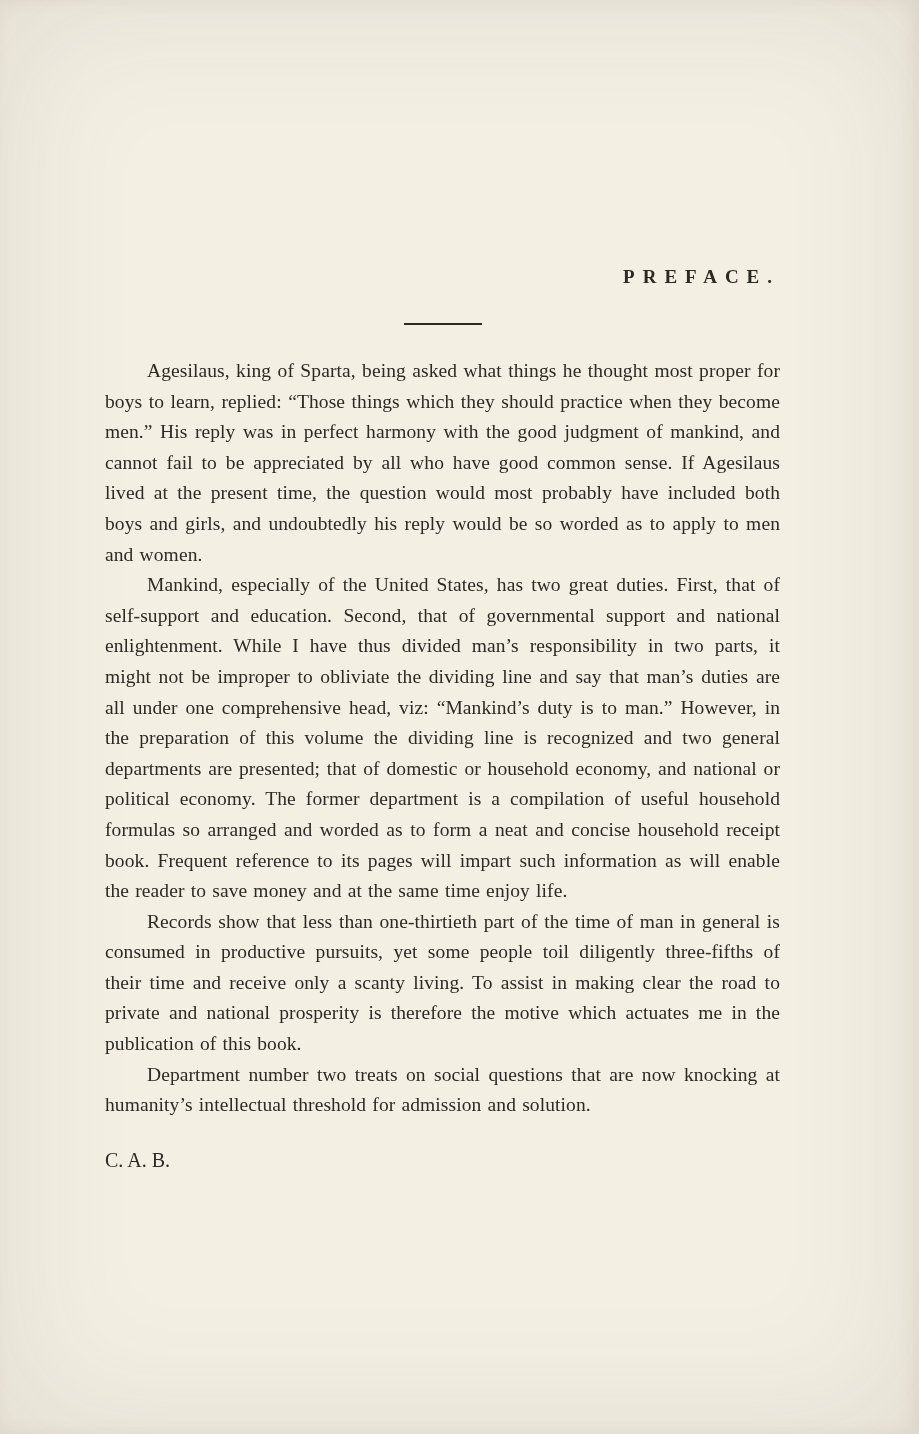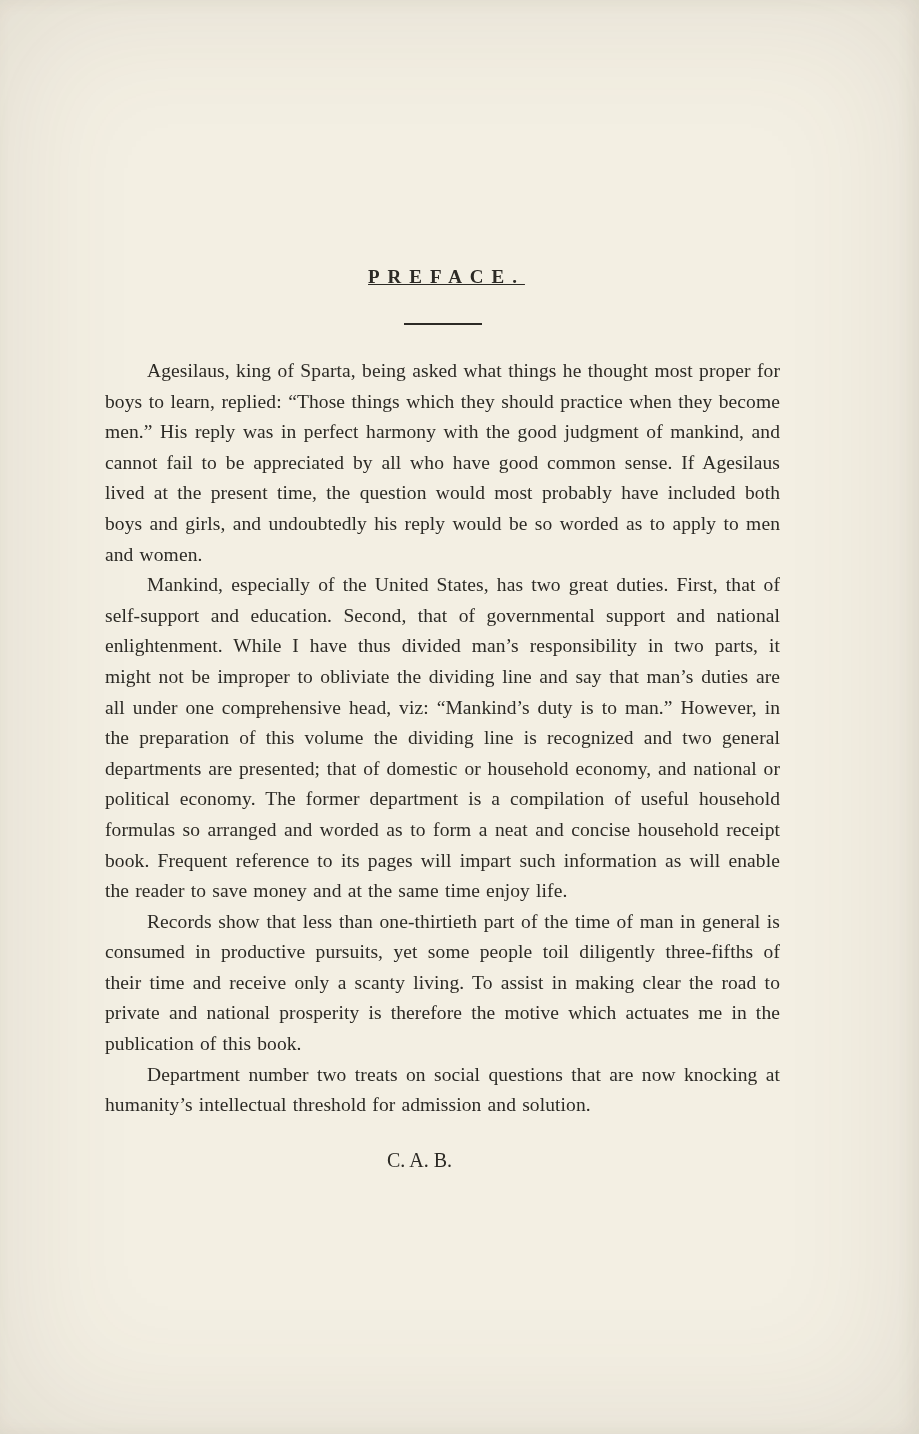--- a/index.html
+++ b/index.html
@@ -22,27 +22,26 @@
     background:var(--paper);
   }
   
   .page::after{
     content:"";
     position:absolute;inset:0;
     pointer-events:none;
     box-shadow:inset 0 0 140px rgba(95,85,62,0.12), inset -6px 0 18px rgba(95,85,62,0.08);
   }
   .title{
-    text-align:center;
+    text-align:right;
     font-weight:700;
     font-size:19px;
     letter-spacing:0.42em;
     text-indent:0.42em; 
     color:var(--ink);
-    text-decoration:underline;
   }
   .divider{
     width:78px;
     height:0;
     border-top:2.5px solid var(--ink);
     margin:35px auto 0 auto;
   }
   .body-text{
     margin-top:31px;
   }
@@ -52,21 +51,21 @@
     text-indent:42px;
     font-size:19.5px;
     line-height:30.6px;
     word-spacing:0.06em;
     letter-spacing:0.005em;
   }
   .it{}
   .signature{
     margin-top:24px;
     padding-right:46px;
-    text-align:center;
+    text-align:left;
     font-size:20px;
     line-height:30px;
   }
 </style>
 </head>
 <body>
 
 <div class="page">
   <div class="title">PREFACE.</div>
 

